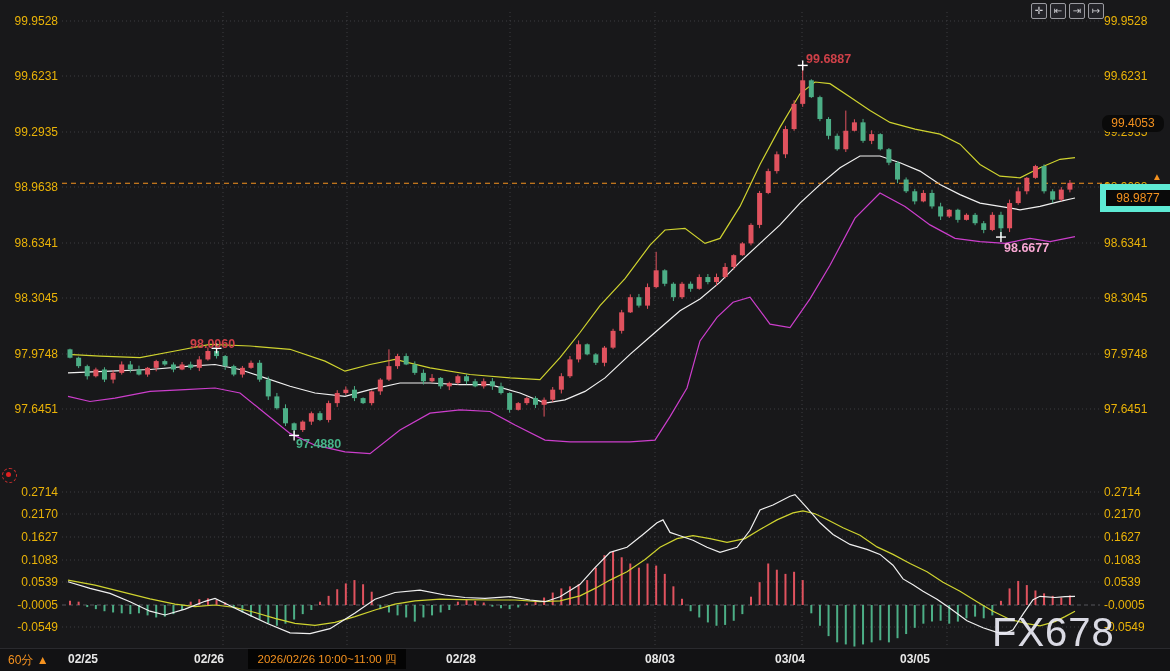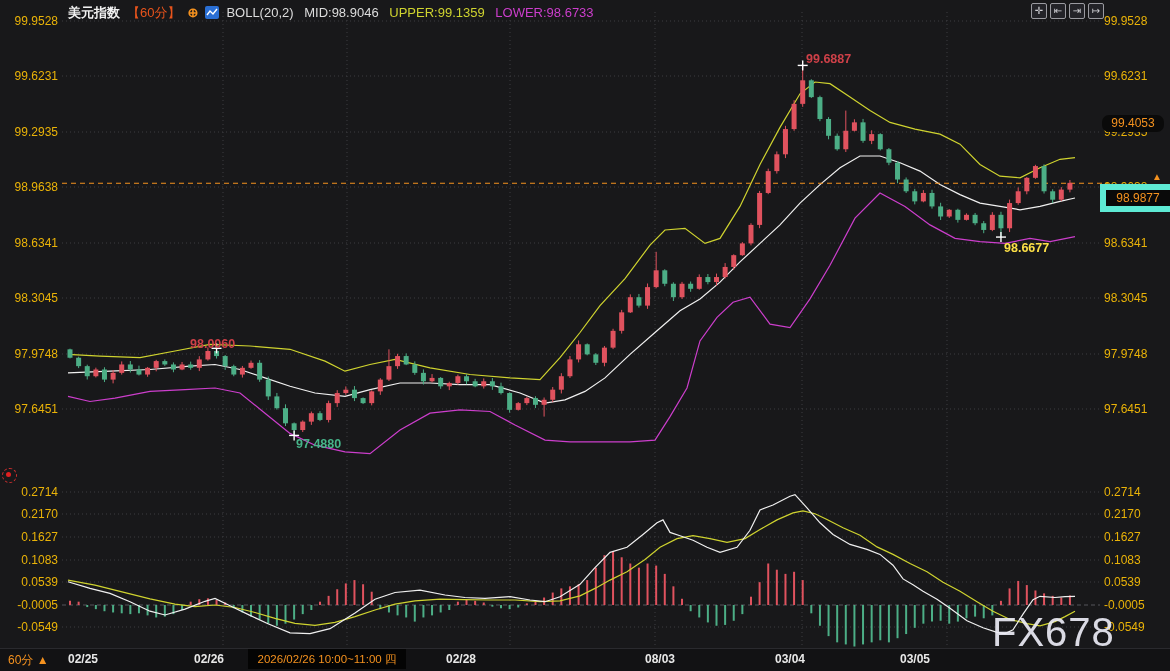--- a/index.html
+++ b/index.html
@@ -682,28 +682,20 @@
         <line x1="294.12" y1="430.4136586211379" x2="294.12" y2="440.4136586211379" stroke="#ffffff" stroke-width="1.4"></line>
         <line x1="797.6999999999999" y1="65.40386532044884" x2="807.6999999999999" y2="65.40386532044884" stroke="#ffffff" stroke-width="1.4"></line>
         <line x1="802.6999999999999" y1="60.403865320448844" x2="802.6999999999999" y2="70.40386532044884" stroke="#ffffff" stroke-width="1.4"></line>
         <line x1="995.9599999999999" y1="237.06742644191212" x2="1005.9599999999999" y2="237.06742644191212" stroke="#ffffff" stroke-width="1.4"></line>
         <line x1="1000.9599999999999" y1="232.06742644191212" x2="1000.9599999999999" y2="242.06742644191212" stroke="#ffffff" stroke-width="1.4"></line>
       </g>
     </svg>
 
   <div class="overlay">
 
-    <div class="hdr">
-      <span class="sym">美元指数</span><span class="per">【60分】</span><span class="plus">⊕</span><span class="chart-ic"><svg width="14" height="13">
-            <polyline points="2,9 5,5 8,8 12,3" fill="none" stroke="#ffffff" stroke-width="1.4"></polyline>
-          </svg></span><span class="boll">BOLL(20,2)</span>
-      <span class="boll">MID:98.9046</span>
-      <span class="up-col">UPPER:99.1359</span>
-      <span class="low-col">LOWER:98.6733</span>
-    </div>
 
     <div class="toolbar" id="toolbar">
         <div class="tool">✛</div>
         <div class="tool">⇤</div>
         <div class="tool">⇥</div>
         <div class="tool">↦</div>
       </div>
 
     <div id="labels">
         <div class="axis-label axis-left" style="top: 14px;">99.9528</div>
@@ -735,21 +727,21 @@
         <div class="axis-label axis-left" style="top: 598px;">-0.0005</div>
         <div class="axis-label axis-right" style="top: 598px;">-0.0005</div>
         <div class="axis-label axis-left" style="top: 620px;">-0.0549</div>
         <div class="axis-label axis-right" style="top: 620px;">-0.0549</div>
         <div class="hl-plain" style="top: 115px; border-radius: 7px;">99.4053</div>
         <div class="hl-boxed" style="top: 184px;">98.9877</div>
         <div class="price-arrow" style="top: 172px;">▲</div>
         <div class="ann" style="left: 806px; top: 52px; color: rgb(206, 64, 72);">99.6887</div>
         <div class="ann" style="left: 190px; top: 337px; color: rgb(206, 64, 72);">98.0060</div>
         <div class="ann" style="left: 296px; top: 437px; color: rgb(70, 179, 137);">97.4880</div>
-        <div class="ann" style="left: 1004px; top: 241px; color: #fde047; text-align: right;">98.6677</div>
+        <div class="ann" style="left: 1004px; top: 241px; color: #f9a8d4; text-align: right;">98.6677</div>
       </div>
 
 
     <div class="rec-icon"></div>
 
     <div class="timebar"></div>
     <div class="tb-period">60分 ▲</div>
     <div id="dates">
         <div class="date-label" style="left: 83px;">02/25</div>
         <div class="date-label" style="left: 209px;">02/26</div>

